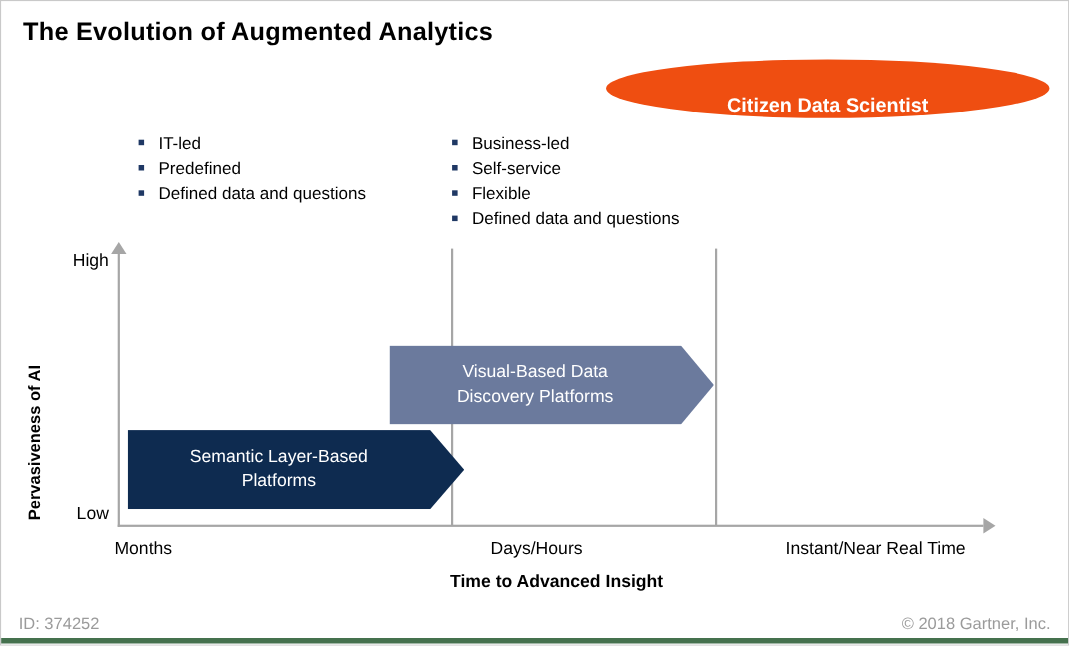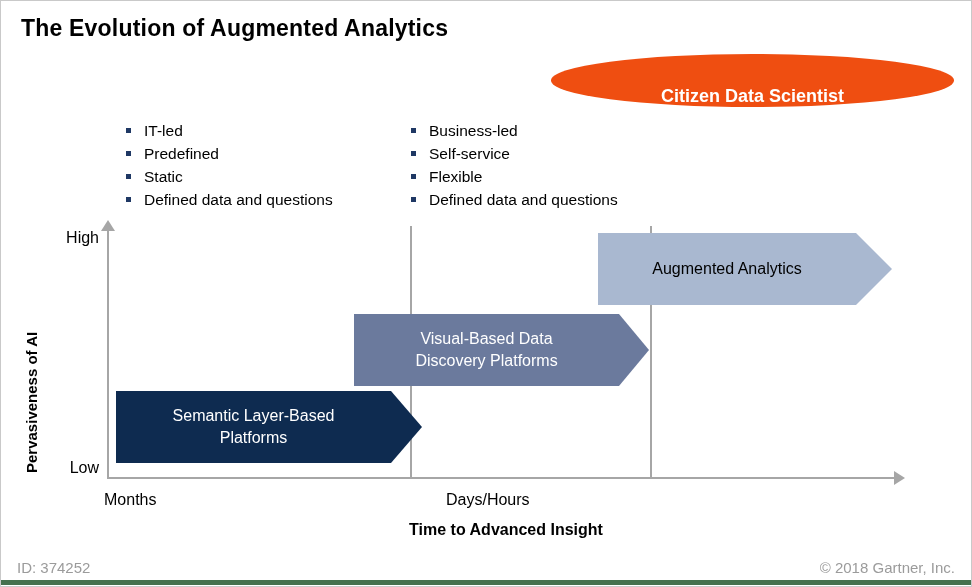--- a/index.html
+++ b/index.html
@@ -141,24 +141,20 @@
     <li>
         <span class="sq"></span>
         <span>IT-led</span>
       </li>
     <li>
         <span class="sq"></span>
         <span>Predefined</span>
       </li>
     <li>
         <span class="sq"></span>
-        <span>Static</span>
-      </li>
-    <li>
-        <span class="sq"></span>
         <span>Defined data and questions</span>
       </li>
   </ul>
 
   <ul class="bullets c2">
     <li>
         <span class="sq"></span>
         <span>Business-led</span>
       </li>
     <li>
@@ -186,24 +182,22 @@
   <div class="lbl-high">High</div>
   <div class="lbl-low">Low</div>
   <div class="y-title">Pervasiveness of AI</div>
 
   <div class="stage semantic">
     <span class="stage-label">Semantic Layer-Based Platforms</span>
   </div>
   <div class="stage visual">
     <span class="stage-label">Visual-Based Data Discovery Platforms</span>
   </div>
-  <div class="stage augmented">
-    <span class="stage-label">Augmented Analytics</span>
-  </div>
 
   <div class="xtick t1">Months</div>
   <div class="xtick t2">Days/Hours</div>
+  <div class="xtick t3">Instant/Near Real Time</div>
   <div class="x-title">Time to Advanced Insight</div>
 
   <div class="footer-id">ID: 374252</div>
   <div class="footer-copy">© 2018 Gartner, Inc.</div>
   <div class="bottom-bar"></div>
 </div>
 
 </body></html>

